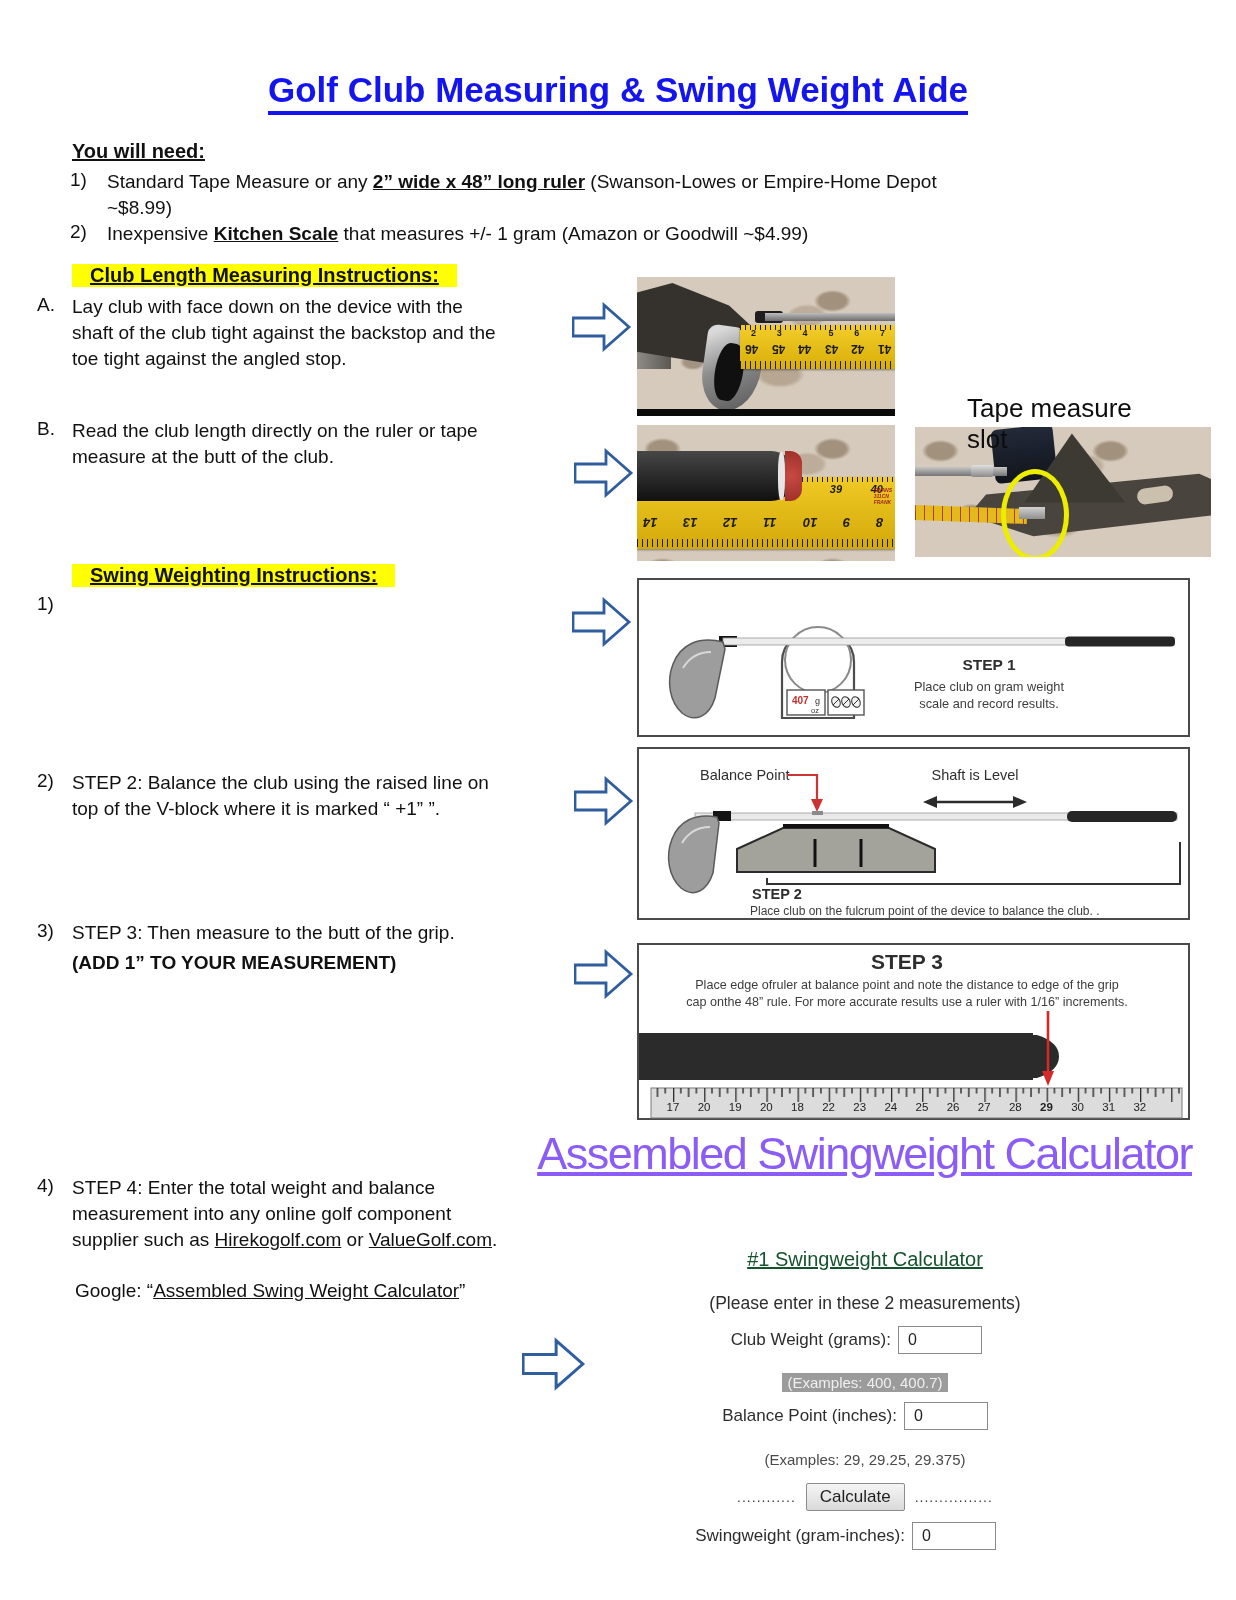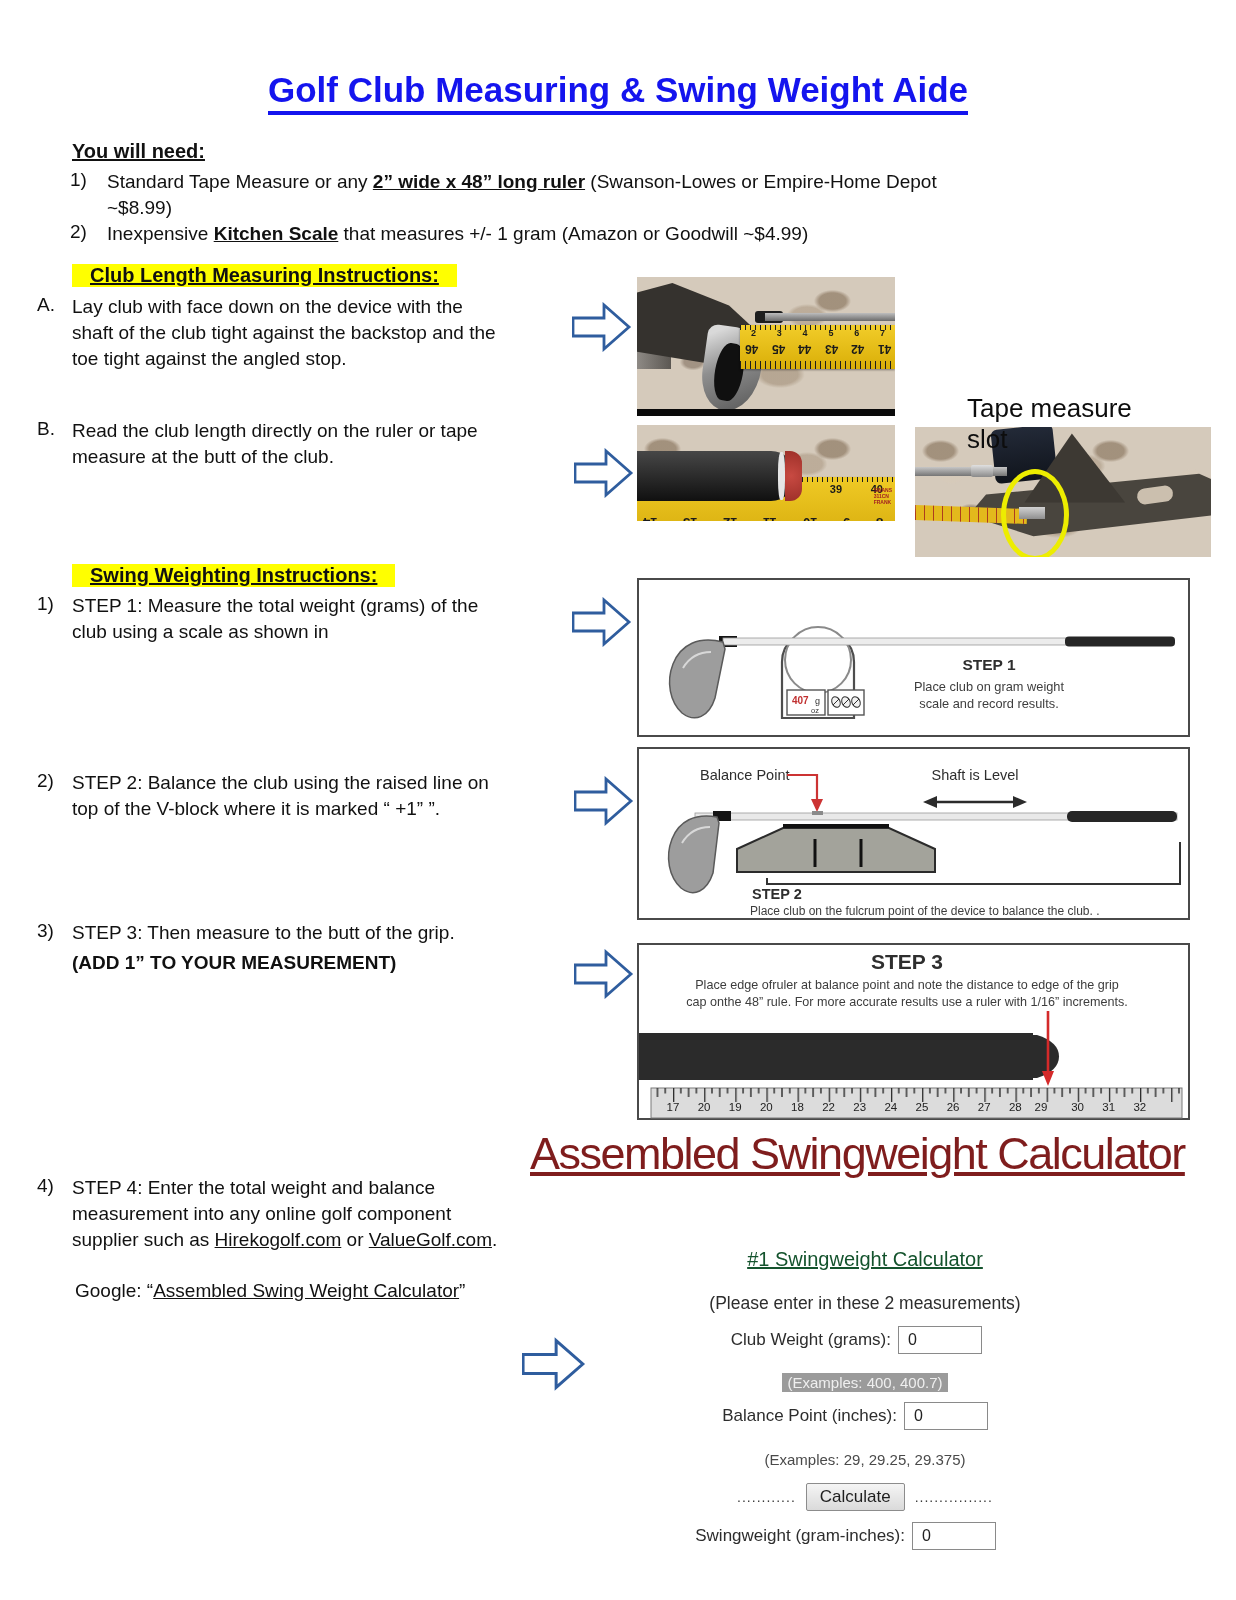--- a/index.html
+++ b/index.html
@@ -35,21 +35,21 @@
   }
   .ticks { background-image:repeating-linear-gradient(90deg,#1d1d1d 0 1.3px,transparent 1.3px 5px); }
   .nums { display:flex; justify-content:space-between; font-weight:bold; color:#1b1b1b; }
   .flipnums span { display:inline-block; transform:rotate(180deg); }
 
   
   .dbox { background:#fff; }
   .dbox svg { position:absolute; left:0; top:0; }
 
   
-  .calc-big { font-size:45px; letter-spacing:-1.5px; color:#7f1d1d; text-align:left; }
+  .calc-big { font-size:45px; letter-spacing:-1.5px; color:#8b5cf6; text-align:right; }
   .calc-big span { text-decoration:underline; }
   .calc-sub { font-size:20px; color:#14532d; text-decoration:underline; text-align:center; }
   .calc-note { font-size:17.5px; color:#2d2d2d; text-align:center; }
   .calc-row { display:flex; justify-content:flex-end; align-items:center; gap:7px; font-size:17px; color:#2d2d2d; }
   .calc-row input { width:73px; height:26px; border:1px solid #8a8a8a; font-size:16px; padding:0 0 0 9px; color:#222; font-family:"Liberation Sans",sans-serif; }
   .hl-ex { background:#9b9b9b; color:#efefef; font-size:15px; padding:1px 5px; }
   .plain-ex { font-size:15px; color:#4a4a4a; }
   .dots { font-size:14px; color:#3a3a3a; letter-spacing:1px; }
   .calc-btn { font-size:17px; color:#1f1f1f; background:linear-gradient(#f5f5f5,#dadada); border:1px solid #8c8c8c; border-radius:2px; padding:3px 13px; font-family:"Liberation Sans",sans-serif; }
 
@@ -123,21 +123,21 @@
         <span>45</span>
         <span>44</span>
         <span>43</span>
         <span>42</span>
         <span>41</span>
       </div>
     <div class="abs ticks" style="left:103px; top:84px; right:0; height:8px;"></div>
     <div class="abs" style="left:0; right:0; bottom:0; height:7px; background:#0a0a0a;"></div>
   </div>
 
-  <div class="abs photo granite" style="left:637px; top:425px; width:258px; height:96px;">
+  <div class="abs photo granite" style="left:637px; top:425px; width:258px; height:136px;font-style:italic;">
     <div class="abs" style="left:0; top:52px; right:0; height:72px; background:linear-gradient(#f0ca25,#d3a90a); box-shadow:0 1px 2px rgba(0,0,0,.4);"></div>
     <div class="abs ticks" style="left:150px; top:52px; right:0; height:5px;"></div>
     <div class="abs nums" style="left:158px; top:58px; width:88px; font-size:11px;">
         <span>8</span>
         <span>39</span>
         <span>40</span>
       </div>
     <div class="abs nums flipnums" style="left:6px; top:90px; width:240px; font-size:13px;">
         <span>14</span>
         <span>13</span>
@@ -166,24 +166,20 @@
     <div class="abs" style="left:0; top:40px; width:92px; height:9px; background:linear-gradient(#c6c6c6,#757575);"></div>
     <div class="abs" style="left:56px; top:38px; width:22px; height:12px; background:linear-gradient(#e0e0e0,#8a8a8a); border-radius:2px;"></div>
     <div class="abs" style="left:0; top:80px; width:112px; height:15px; background:#e3b91c; transform:rotate(2deg); background-image:repeating-linear-gradient(90deg, rgba(160,30,30,.8) 0 1px, transparent 1px 9px);"></div>
     <div class="abs" style="left:104px; top:80px; width:26px; height:12px; background:linear-gradient(#d2d2d2,#8f8f8f);"></div>
     <div class="abs" style="left:86px; top:42px; width:58px; height:82px; border:5px solid #eded00; border-radius:50%;"></div>
   </div>
   <div class="abs tape-label" style="left:967px; top:393px; width:185px;">Tape measure slot</div>
 
   <div class="abs" style="left:72px; top:564px;"><span class="sect-head">Swing Weighting Instructions:</span></div>
   <div class="abs num" style="left:37px; top:593px;">1)</div>
-  <div class="abs b19" style="left:72px; top:593px;">
-      <div class="ln">STEP 1: Measure the total weight (grams) of the</div>
-      <div class="ln">club using a scale as shown in</div>
-    </div>
   <div class="abs num" style="left:37px; top:770px;">2)</div>
   <div class="abs b19" style="left:72px; top:770px;">
       <div class="ln">STEP 2: Balance the club using the raised line on</div>
       <div class="ln">top of the V-block where it is marked “  +1”  ”.</div>
     </div>
   <div class="abs num" style="left:37px; top:920px;">3)</div>
   <div class="abs b19" style="left:72px; top:920px;">STEP 3: Then measure to the butt of the grip.</div>
   <div class="abs b19" style="left:72px; top:950px; font-weight:bold;">(ADD 1” TO YOUR MEASUREMENT)</div>
   <div class="abs num" style="left:37px; top:1175px;">4)</div>
   <div class="abs b19" style="left:72px; top:1175px;">
@@ -273,21 +269,21 @@
         <span style="width:24px; text-align:center;">19</span>
         <span style="width:24px; text-align:center;">20</span>
         <span style="width:24px; text-align:center;">18</span>
         <span style="width:24px; text-align:center;">22</span>
         <span style="width:24px; text-align:center;">23</span>
         <span style="width:24px; text-align:center;">24</span>
         <span style="width:24px; text-align:center;">25</span>
         <span style="width:24px; text-align:center;">26</span>
         <span style="width:24px; text-align:center;">27</span>
         <span style="width:24px; text-align:center;">28</span>
-        <span style="width:24px; text-align:left;">29</span>
+        <span style="width:24px; text-align:center;font-weight:bold;">29</span>
         <span style="width:24px; text-align:center;">30</span>
         <span style="width:24px; text-align:center;">31</span>
         <span style="width:24px; text-align:center;">32</span>
       </div>
   </div>
 
   <div class="abs calc-big" style="left:530px; top:1128px; width:662px;"><span>Assembled Swingweight Calculator</span></div>
   <div class="abs calc-sub" style="left:665px; top:1248px; width:400px;">#1 Swingweight Calculator</div>
   <div class="abs calc-note" style="left:665px; top:1293px; width:400px;">(Please enter in these 2 measurements)</div>
 

